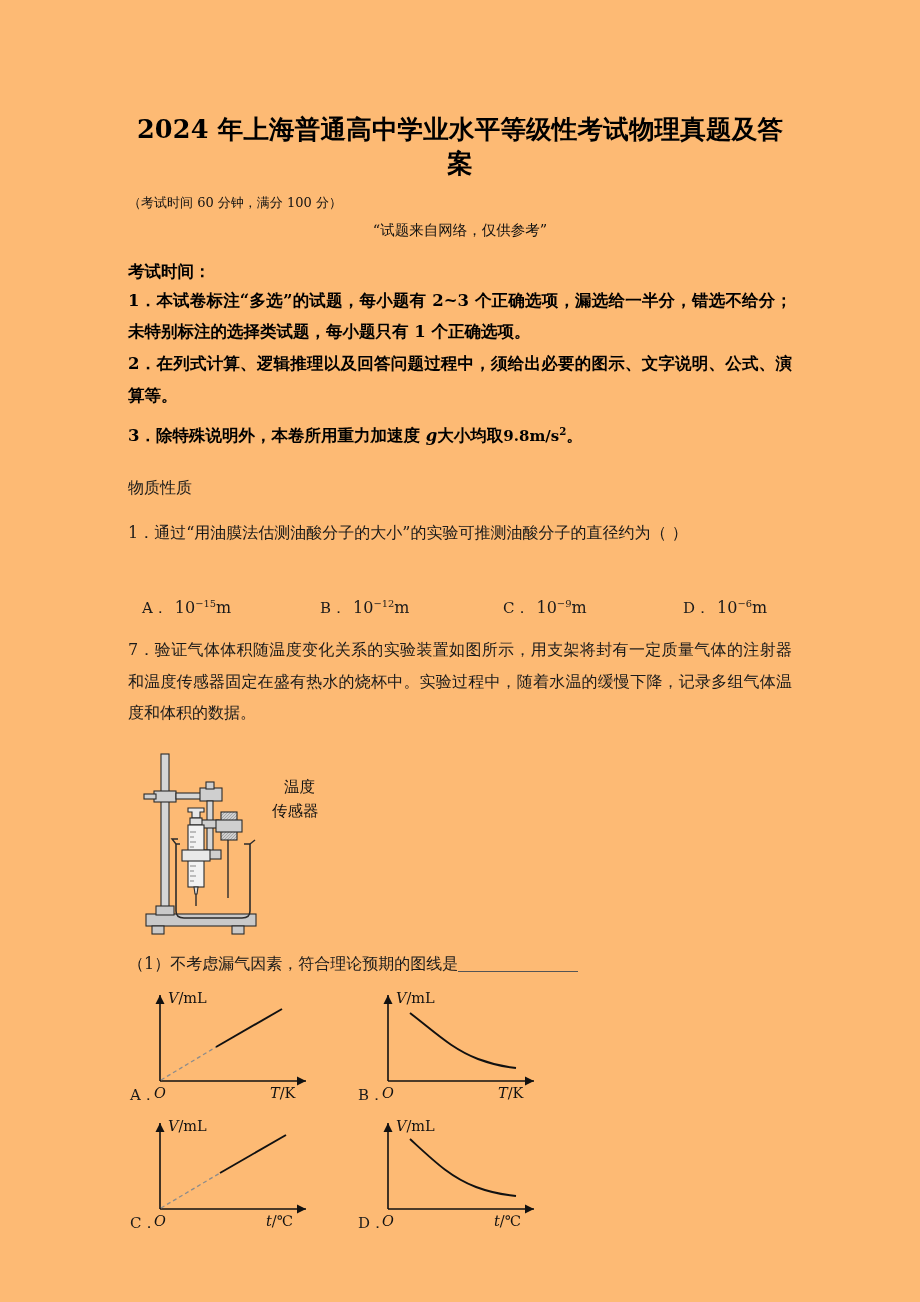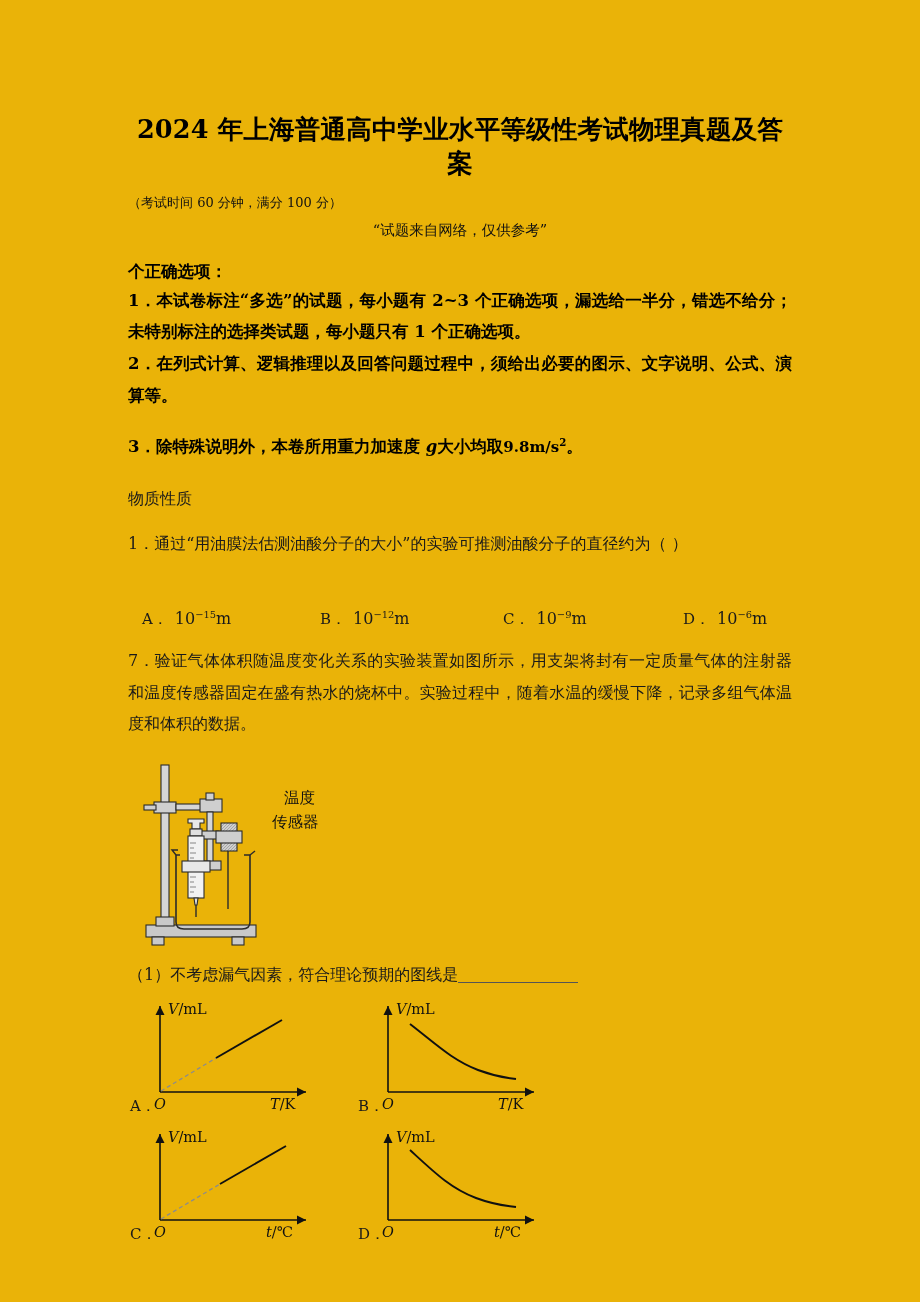--- a/index.html
+++ b/index.html
@@ -8,21 +8,21 @@
     background: #ffffff;
   }
   body {
     font-family: "DejaVu Serif", "Liberation Serif", serif;
     color: #1a1a1a;
   }
   .page {
     position: relative;
     width: 920px;
     height: 1302px;
-    background: #eab308;
+    background: #fdba74;
     overflow: hidden;
   }
   .content {
     position: absolute;
     left: 128px;
     top: 0;
     width: 664px;
   }
 
   
@@ -62,21 +62,21 @@
     color: #000;
   }
   .notice-item {
     font-size: 16.5px;
     font-weight: 700;
     line-height: 1.92;
     text-align: justify;
     color: #000;
   }
   .notice-item.spaced {
-    margin-top: 20px;
+    margin-top: 9px;
   }
   .mi {
     font-style: italic;
     font-family: "DejaVu Serif", "Liberation Serif", serif;
   }
   .gval {
     font-style: normal;
     font-size: 15px;
   }
   sup {
@@ -172,21 +172,21 @@
 <body>
 
 <div class="page">
   <div class="content">
 
     <h1 class="doc-title">2024 年上海普通高中学业水平等级性考试物理真题及答案</h1>
     <div class="subtitle-1">（考试时间 60 分钟，满分 100 分）</div>
     <div class="subtitle-2">“试题来自网络，仅供参考”</div>
 
     <div class="notice">
-      <div class="notice-head">个正确选项：</div>
+      <div class="notice-head">考试时间：</div>
       <div class="notice-item">1．本试卷标注“多选”的试题，每小题有 2~3 个正确选项，漏选给一半分，错选不给分；未特别标注的选择类试题，每小题只有 1 个正确选项。</div>
       <div class="notice-item">2．在列式计算、逻辑推理以及回答问题过程中，须给出必要的图示、文字说明、公式、演算等。</div>
       <div class="notice-item spaced">
         <span>3．除特殊说明外，本卷所用重力加速度 </span><span class="mi">g</span><span>大小均取</span><span class="gval">9.8m/s</span><sup>2</sup><span>。</span>
       </div>
     </div>
 
     <div class="sec-head">物质性质</div>
 
     <div class="q-text">1．通过“用油膜法估测油酸分子的大小”的实验可推测油酸分子的直径约为（      ）</div>

